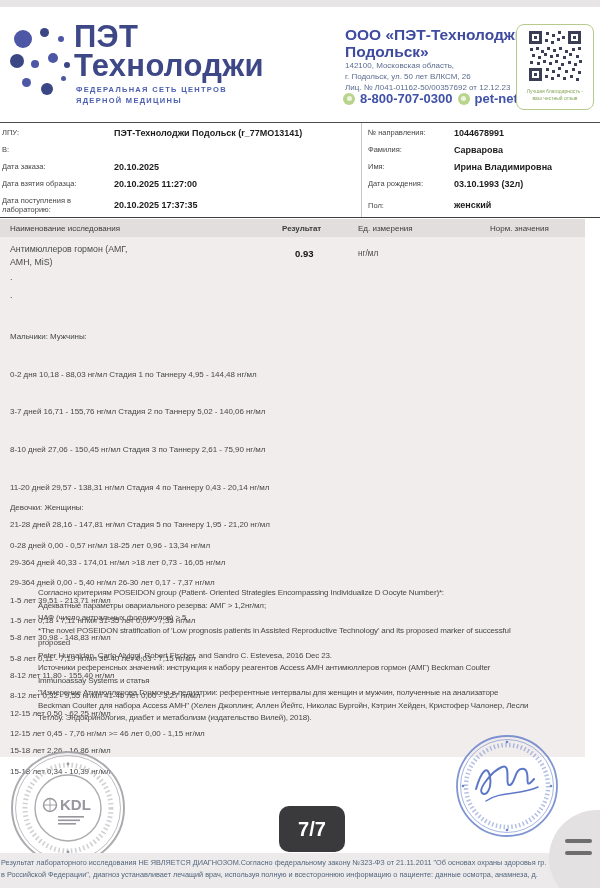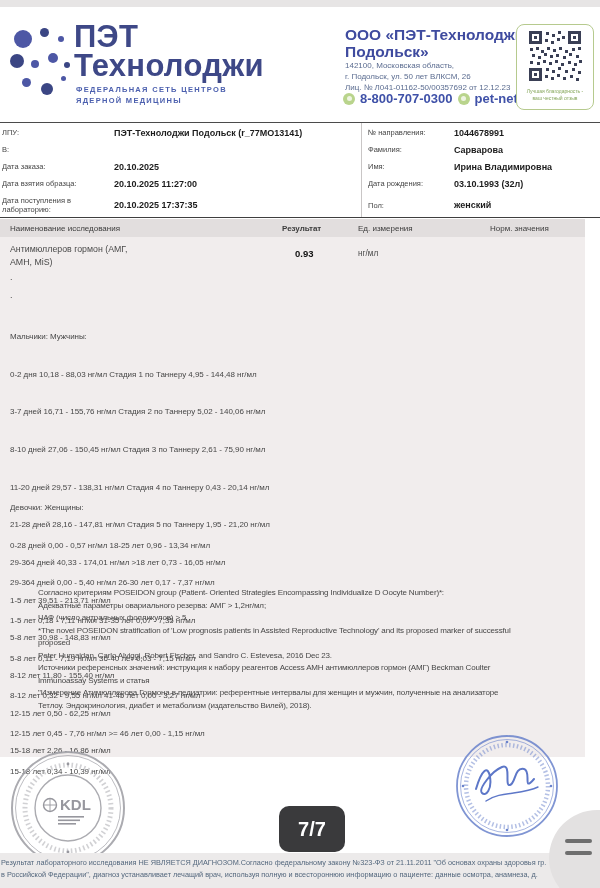--- a/index.html
+++ b/index.html
@@ -278,20 +278,21 @@
   <div class="abs refblock notes-block">
     <div>Согласно критериям POSEIDON group (Patient- Oriented Strategies Encompassing Individualize D Oocyte Number)*:</div>
     <div>Адекватные параметры овариального резерва: АМГ &gt; 1,2нг/мл;</div>
     <div>ЧАФ (число антральных фолликулов) &gt; 5</div>
     <div>*The novel POSEIDON stratification of 'Low prognosis patients in Assisted Reproductive Technology' and its proposed marker of successful</div>
     <div>proposed</div>
     <div>Peter Humaidan, Carlo Alviggi, Robert Fischer, and Sandro C. Estevesa, 2016 Dec 23.</div>
     <div>Источники референсных значений: инструкция к набору реагентов Access AMH антимюллеров гормон (АМГ) Beckman Coulter</div>
     <div>Immunoassay Systems и статья</div>
     <div>"Измерение Атимюллерова Гормона в педиатрии: референтные интервалы для женщин и мужчин, полученные на анализаторе</div>
+    <div>Beckman Coulter для набора Access AMH" (Хелен Джоплинг, Аллен Йейтс, Николас Бургойн, Кэтрин Хейден, Кристофер Чалонер, Лесли</div>
     <div>Тетлоу. Эндокринология, диабет и метаболизм (издательство Вилей), 2018).</div>
   </div>
 
   <div class="abs stamp-left">
     <svg width="120" height="120" viewBox="0 0 120 120">
       <g stroke="#a2a2a8" fill="none" opacity="0.9">
         <circle cx="60" cy="60" r="56" stroke-width="2"></circle>
         <circle cx="60" cy="60" r="52.5" stroke-width="0.8"></circle>
         <circle cx="60" cy="60" r="33" stroke-width="1.4"></circle>
         <circle cx="60" cy="60" r="43" stroke-width="5" stroke-dasharray="1.6 2.6" opacity="0.55"></circle>

